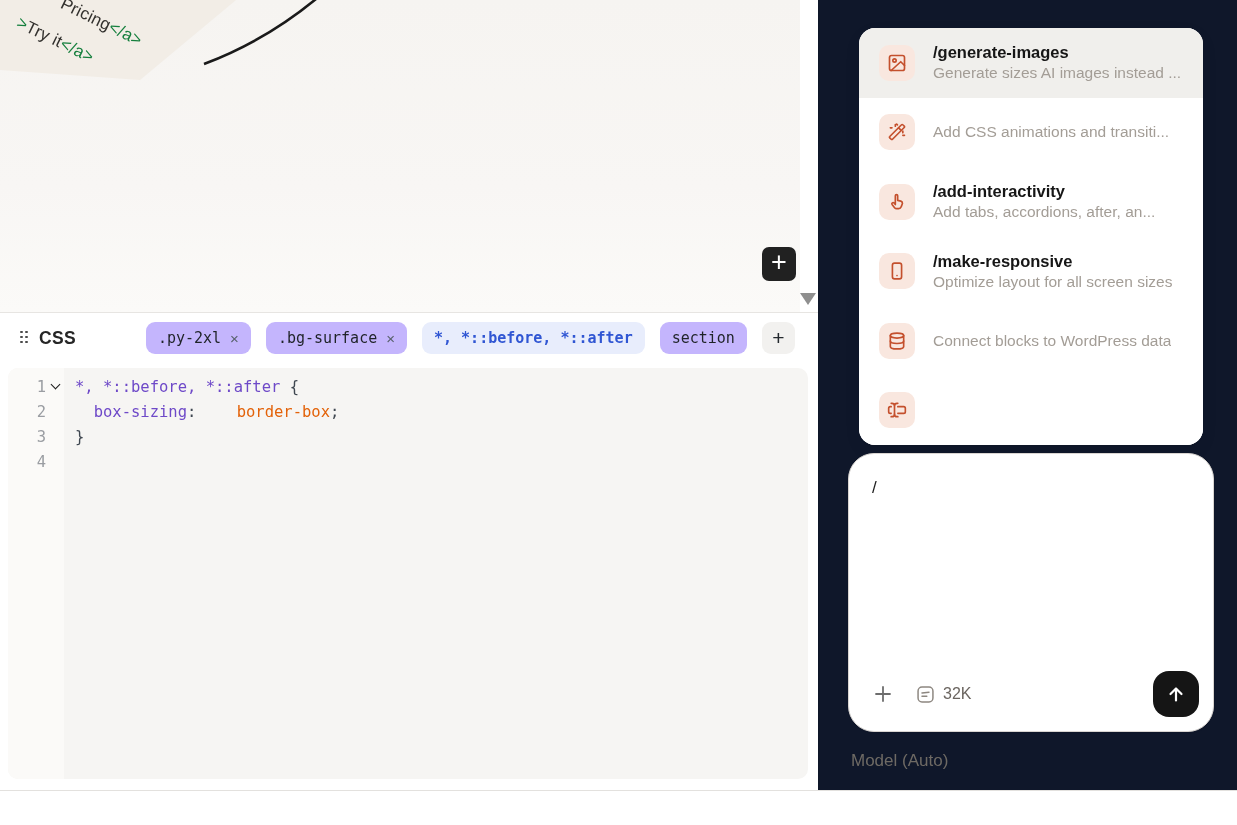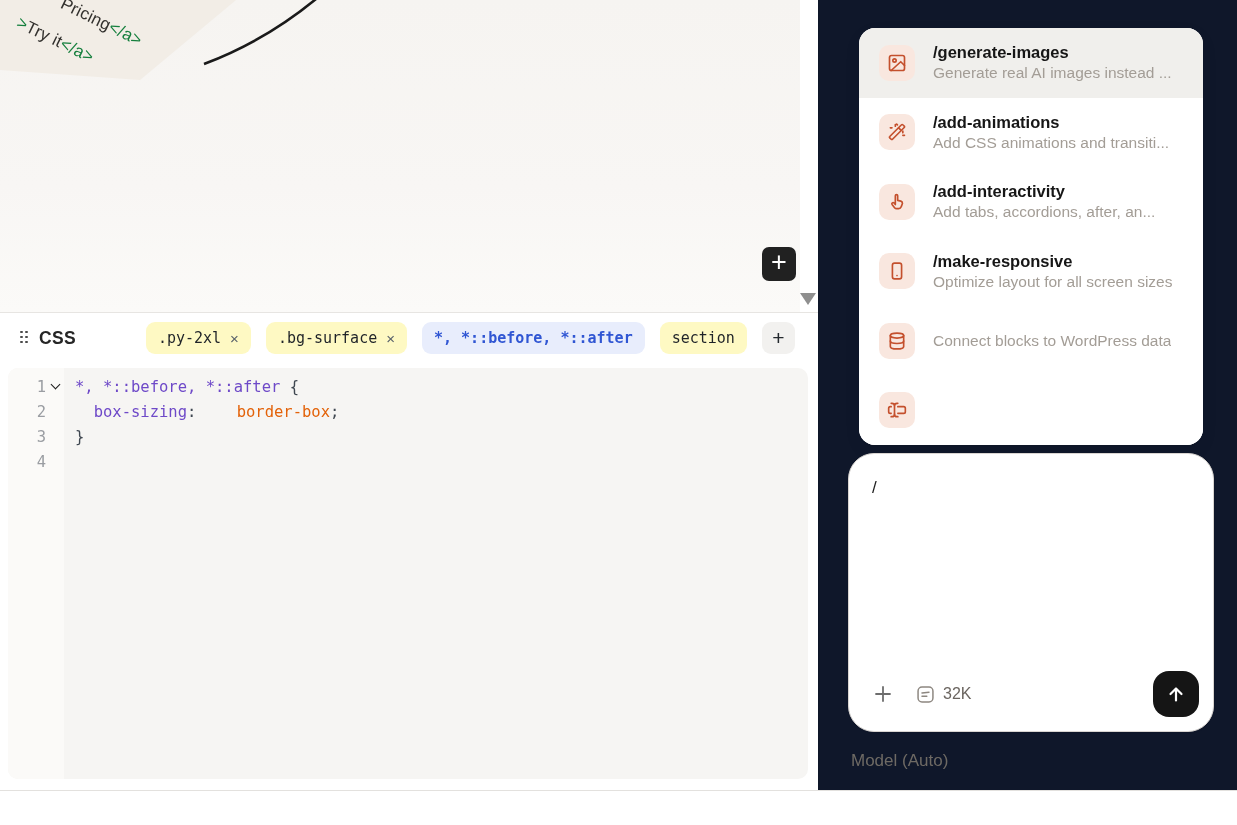--- a/index.html
+++ b/index.html
@@ -28,21 +28,21 @@
     font-size:27px; font-weight:300; line-height:1; cursor:pointer; padding-bottom:3px; }
 
   .h-divider-top { position:absolute; left:0; top:312px; width:818px; height:1px; background:#e7e5e2; }
 
   
   .toolbar { position:absolute; left:0; top:313px; width:818px; height:50px; display:flex; align-items:center; background:#fff; }
   .drag-handle { margin-left:20px; display:grid; grid-template-columns:repeat(2,5px); grid-template-rows:repeat(3,5px); cursor:grab; }
   .drag-handle i { width:2.6px; height:2.6px; border-radius:50%; background:#4a4a4a; }
   .panel-title { margin-left:9px; font-size:17.5px; font-weight:700; color:#262626; letter-spacing:.3px; }
   .chip-list { margin-left:70px; display:flex; align-items:center; gap:15px; }
-  .chip { height:32px; display:flex; align-items:center; padding:0 12px; border-radius:9px; background:#fef9c3;
+  .chip { height:32px; display:flex; align-items:center; padding:0 12px; border-radius:9px; background:#c4b5fd;
     font-family:"DejaVu Sans Mono","Liberation Mono",monospace; font-size:15px; color:#1f2328; cursor:pointer; white-space:nowrap; }
   .chip.selected { background:#e8edfc; color:#3056d3; font-weight:700; }
   .chip-close { margin-left:9px; color:#57606a; font-size:15px; font-family:"Liberation Sans",sans-serif; cursor:pointer; }
   .chip-add { width:33px; height:32px; border-radius:9px; background:#f2f1ef; display:flex; align-items:center; justify-content:center;
     font-size:21px; color:#24292e; cursor:pointer; }
 
   
   .editor { position:absolute; left:8px; top:368px; width:800px; height:411px; border-radius:10px; background:#f6f5f3; overflow:hidden; }
   .gutter-bg { position:absolute; left:0; top:0; width:56px; height:100%; background:#fbfaf8; }
   .code-lines { position:relative; padding-top:6px; }
@@ -178,32 +178,31 @@
         <div class="cmd-row selected">
     <span class="cmd-icon">
             <svg viewBox="0 0 24 24">
               <rect x="3" y="3" width="18" height="18" rx="2.5"></rect>
               <circle cx="9" cy="9" r="2"></circle>
               <path d="m21 15-4.5-4.5L5 21"></path>
             </svg>
           </span>
     <span class="cmd-texts">
       <span class="cmd-title">/generate-images</span>
-      <span class="cmd-desc">Generate real AI images instead ...</span>
+      <span class="cmd-desc">Generate sizes AI images instead ...</span>
     </span>
   </div>
         <div class="cmd-row">
     <span class="cmd-icon">
             <svg viewBox="0 0 24 24">
               <path d="M20.7 5 19 3.3a1.1 1.1 0 0 0-1.6 0L3.3 17.4a1.1 1.1 0 0 0 0 1.6L5 20.7a1.1 1.1 0 0 0 1.6 0L20.7 6.6a1.1 1.1 0 0 0 0-1.6Z"></path>
               <path d="m14 7 3 3M10 3v2M19 11v2M6 7H4M21 16h-2M11.5 2.5l1 1"></path>
             </svg>
           </span>
     <span class="cmd-texts">
-      <span class="cmd-title">/add-animations</span>
       <span class="cmd-desc">Add CSS animations and transiti...</span>
     </span>
   </div>
         <div class="cmd-row">
     <span class="cmd-icon">
             <svg viewBox="0 0 24 24">
               <path d="M10 11V4.6a1.4 1.4 0 0 1 2.8 0V10l3.8 1c1.1.3 1.9 1.3 1.9 2.4 0 .3 0 .7-.2 1l-1.3 3.4a3.2 3.2 0 0 1-3 2.2h-2.4a3.2 3.2 0 0 1-2.5-1.2l-3-3.8a1.5 1.5 0 0 1 2.3-1.9l1.6 1.9Z"></path>
             </svg>
           </span>
     <span class="cmd-texts">

